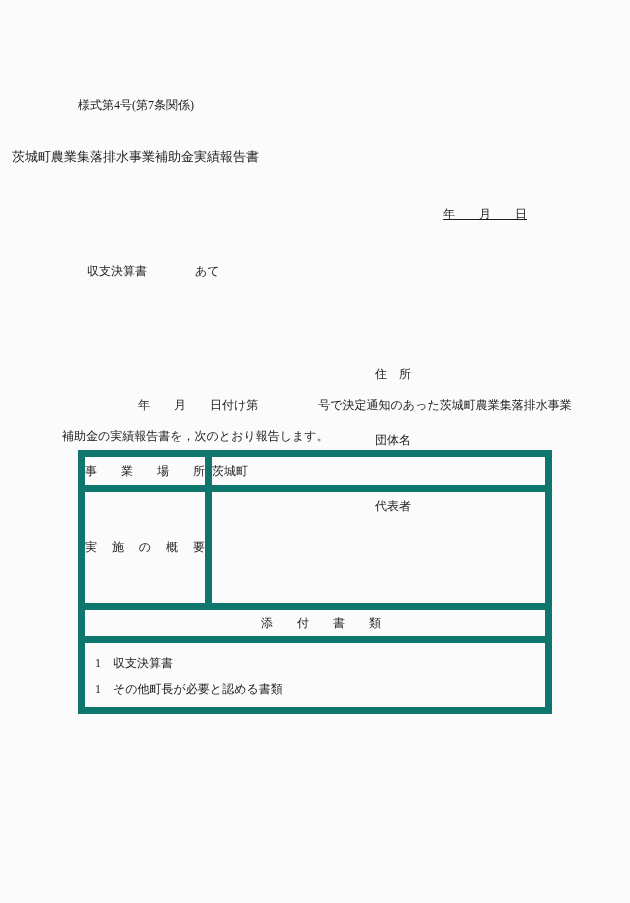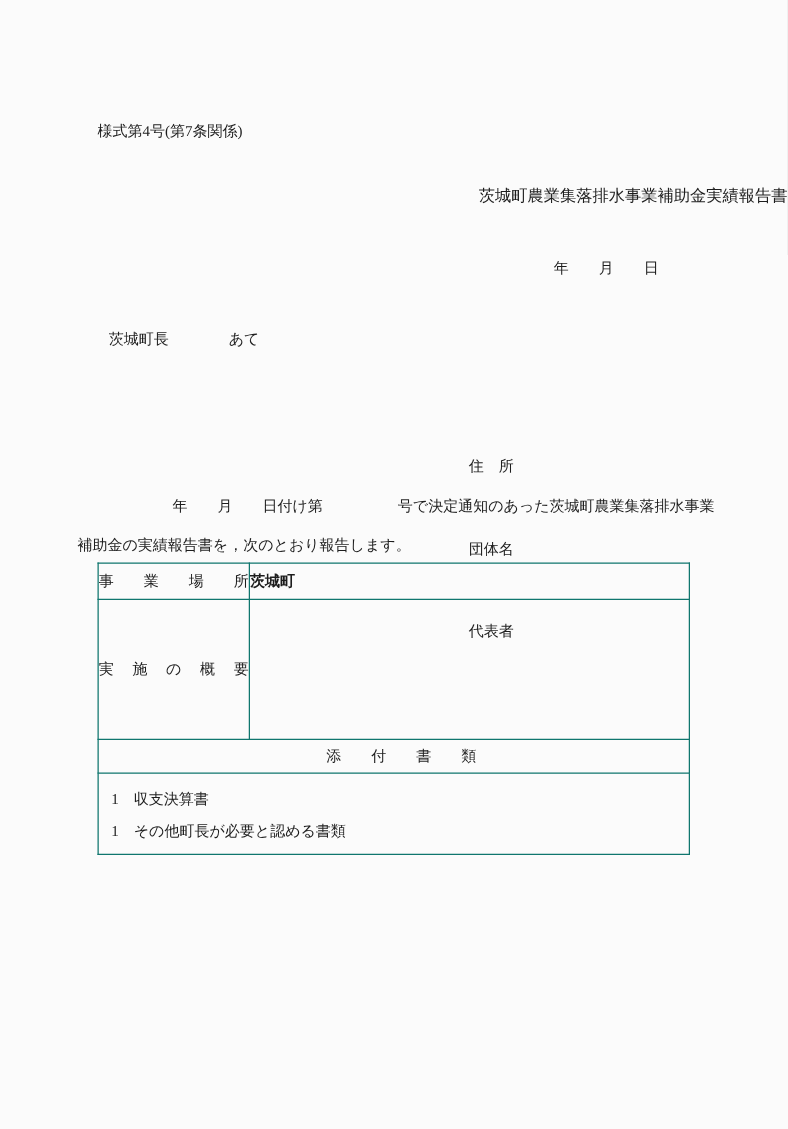--- a/index.html
+++ b/index.html
@@ -20,57 +20,57 @@
     overflow: hidden;
   }
   .abs { position: absolute; white-space: pre; margin-top: 16px; }
 
   .form-number { left: 78px; top: 82px; }
 
   .doc-title {
     left: 12px;
     right: 0;
     top: 133px;
-    text-align: right;
+    text-align: left;
     font-size: 13px;
     white-space: pre;
   }
 
-  .date-line { left: 443px; top: 191px; }
+  .date-line { left: 443px; top: 191px; text-decoration: underline; }
 
   .addressee { left: 87px; top: 248px; }
 
-  .applicant { left: 375px; top: 303px; line-height: 22px; font-family: Liberation Mono, monospace; }
+  .applicant { left: 375px; top: 303px; line-height: 22px; }
 
   .body-line1 { left: 78px; top: 382px; }
   .body-line2 { left: 62px; top: 413px; }
 
   table.form-table {
     position: absolute;
     left: 78px;
     top: 450px;
     width: 474px;
     border-collapse: collapse;
     table-layout: fixed;
     font-size: 12px;
     color: #1d1d1d;
   }
   table.form-table td {
-    border: 1px solid #0f766e;
+    border: 7px solid #0f766e;
     padding: 0;
     vertical-align: middle;
   }
   td.head-cell {
     width: 120px;
     text-align: justify;
     text-align-last: justify;
     padding: 0 5px;
     white-space: normal;
   }
-  td.value-cell { padding: 0 0 0 6px; font-weight: bold; }
+  td.value-cell { padding: 0 0 0 6px; }
   tr.row-location td { height: 28px; }
   tr.row-summary td { height: 111px; }
   tr.row-attach-header td { height: 26px; text-align: center; padding-left: 12px; }
   tr.row-attach-list td { height: 64px; vertical-align: top; }
   .attach-item {
     padding-left: 10px;
     line-height: 26px;
     white-space: pre;
   }
   .attach-list { padding-top: 7px; }
@@ -79,21 +79,21 @@
 <body>
 
 <div class="page">
 
   <div class="abs form-number">様式第4号(第7条関係)</div>
 
   <div class="abs doc-title">茨城町農業集落排水事業補助金実績報告書</div>
 
   <div class="abs date-line">年　　月　　日</div>
 
-  <div class="abs addressee">茨城町長　　　　あて</div>
+  <div class="abs addressee">収支決算書　　　　あて</div>
 
   <div class="abs applicant">
     <div>住　所</div>
     <div>団体名</div>
     <div>代表者</div>
   </div>
 
   <div class="abs body-line1">　　　　　年　　月　　日付け第　　　　　号で決定通知のあった茨城町農業集落排水事業</div>
 
   <div class="abs body-line2">補助金の実績報告書を，次のとおり報告します。</div>

